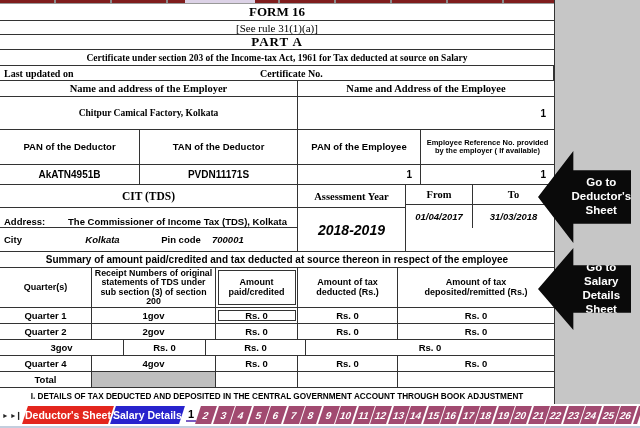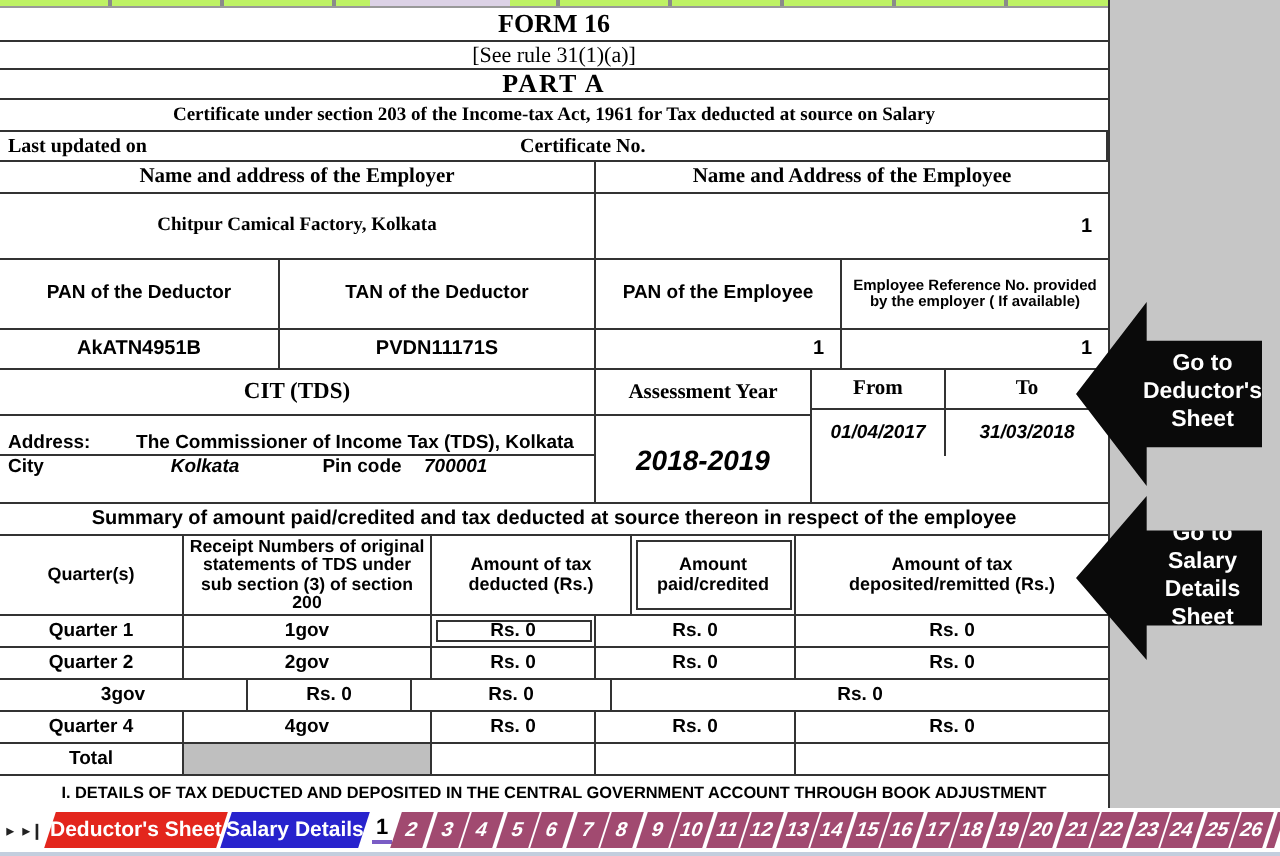--- a/index.html
+++ b/index.html
@@ -3,21 +3,21 @@
 <meta charset="utf-8">
 <style>
   :root{
     --border:#333333; --backdrop:#c6c6c6; --red:#e3261d; --blue:#2823cd;
     --mauve:#a14a70; --underline:#7a5cc5; --totalfill:#bfbfbf; --arrow:#0a0a0a;
   }
   *{box-sizing:border-box; margin:0; padding:0;}
   html,body{width:640px;height:428px;overflow:hidden;}
   body{position:relative;background:var(--backdrop);font-family:"Liberation Sans",sans-serif;color:#000;}
   .serif{font-family:"Liberation Serif",serif;}
-  .sheet-area{position:absolute;left:0;top:0;width:555px;height:404px;background:#bef264;border-right:1px solid var(--border);}
+  .sheet-area{position:absolute;left:0;top:0;width:555px;height:404px;background:#7f1d1d;border-right:1px solid var(--border);}
   .topstrip{height:4px;background:
      repeating-linear-gradient(to right,transparent 0 54px,#8a8a8a 54px 56px);
      border-bottom:1px solid #999;position:relative;}
   .topstrip .tint{position:absolute;left:185px;top:0;width:70px;height:3px;background:#dcd2e6;}
   .row{display:flex;border-bottom:1px solid var(--border);background:#fff;}
   .cell{border-right:1px solid var(--border);display:flex;align-items:center;justify-content:center;overflow:hidden;text-align:center;}
   .cell.last{border-right:none;}
   .cell.left{justify-content:flex-start;text-align:left;}
   .cell.right{justify-content:flex-end;text-align:right;}
   .b{font-weight:bold;}
@@ -101,21 +101,21 @@
     <div class="cell right last b" style="flex:1;font-size:10px;padding-right:8px">1</div>
   </div>
 
   <div class="row" style="height:67px">
     <div class="stack" style="width:298px;border-right:1px solid var(--border)">
       <div class="cell last serif b" style="height:23px;font-size:11.5px;border-bottom:1px solid var(--border)">CIT (TDS)</div>
       <div style="height:20px;border-bottom:1px solid var(--border);display:flex;align-items:flex-end">
         <span class="b" style="font-size:9.5px;padding-left:4px;width:58px">Address:</span>
         <span class="b" style="font-size:9.5px;flex:1;text-align:center">The Commissioner of Income Tax (TDS), Kolkata</span>
       </div>
-      <div style="height:23px;display:flex;">
+      <div style="height:23px;display:flex;align-items:center">
         <span class="b" style="font-size:9.5px;padding-left:4px;width:55px">City</span>
         <span class="b i" style="font-size:9.5px;width:95px;text-align:center">Kolkata</span>
         <span class="b" style="font-size:9.5px;flex:1;text-align:center">Pin code</span>
         <span class="b i" style="font-size:9.5px;width:85px;text-align:left">700001</span>
       </div>
     </div>
     <div class="stack" style="width:108px;border-right:1px solid var(--border)">
       <div class="cell last serif b" style="height:23px;font-size:10.5px;border-bottom:1px solid var(--border)">Assessment Year</div>
       <div class="cell last b i" style="height:43px;font-size:14px">2018-2019</div>
     </div>
@@ -131,22 +131,22 @@
     </div>
   </div>
 
   <div class="row" style="height:16px">
     <div class="cell last b" style="flex:1;font-size:10px">Summary of amount paid/credited and tax deducted at source thereon in respect of the employee</div>
   </div>
 
   <div class="row" style="height:40px">
     <div class="cell b fit" style="width:92px;font-size:9px">Quarter(s)</div>
     <div class="cell b fit" style="width:124px;font-size:8.8px;padding:0 2px">Receipt Numbers of original statements of TDS under sub section (3) of section 200</div>
+    <div class="cell b fit dblbox" style="width:82px;font-size:9px;padding:0 6px">Amount paid/credited</div>
     <div class="cell b fit" style="width:100px;font-size:9px;padding:0 10px">Amount of tax deducted (Rs.)</div>
-    <div class="cell b fit dblbox" style="width:82px;font-size:9px;padding:0 6px">Amount paid/credited</div>
     <div class="cell last b fit" style="flex:1;font-size:9px;padding:0 14px">Amount of tax deposited/remitted (Rs.)</div>
   </div>
 
   <div class="row" style="height:16px">
     <div class="cell b" style="width:92px;font-size:9.5px">Quarter 1</div>
     <div class="cell b" style="width:124px;font-size:9.5px">1gov</div>
     <div class="cell b dblbox" style="width:82px;font-size:9.5px">Rs. 0</div>
     <div class="cell b" style="width:100px;font-size:9.5px">Rs. 0</div>
     <div class="cell last b" style="flex:1;font-size:9.5px">Rs. 0</div>
   </div>

